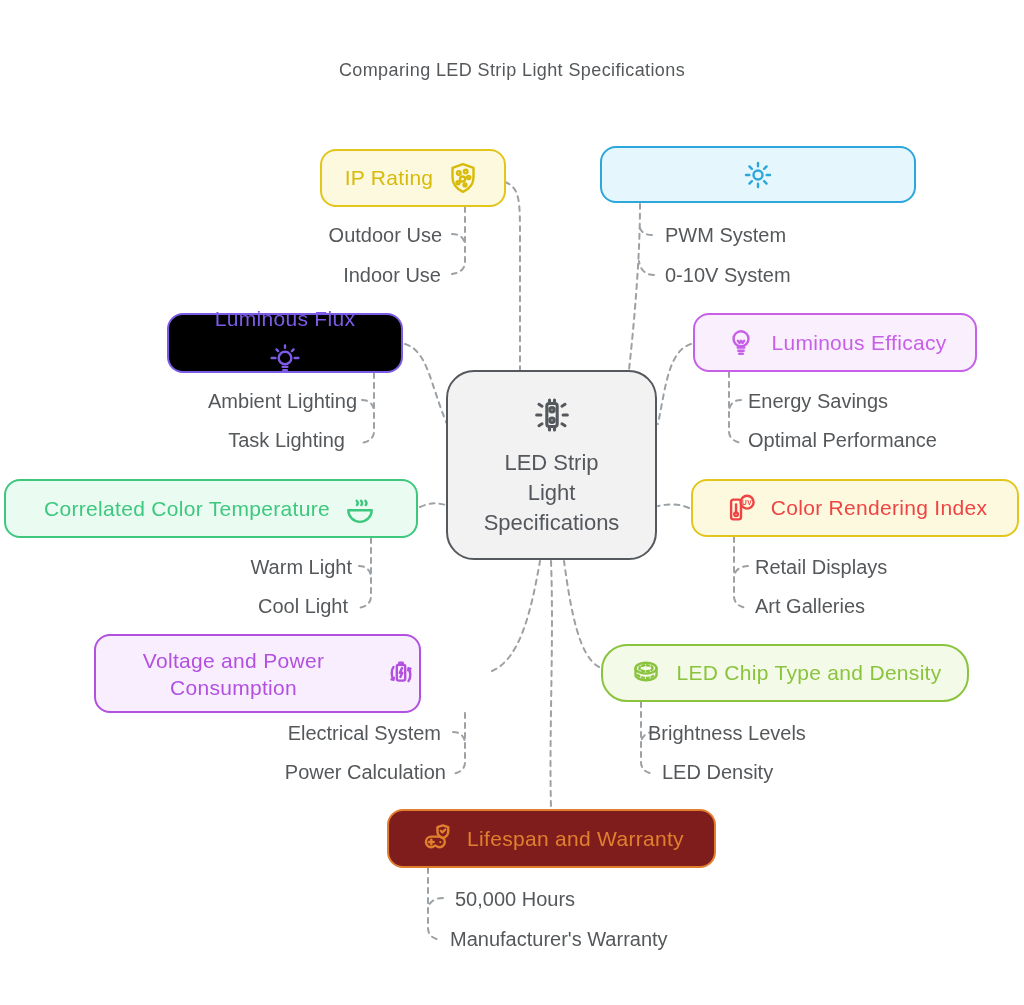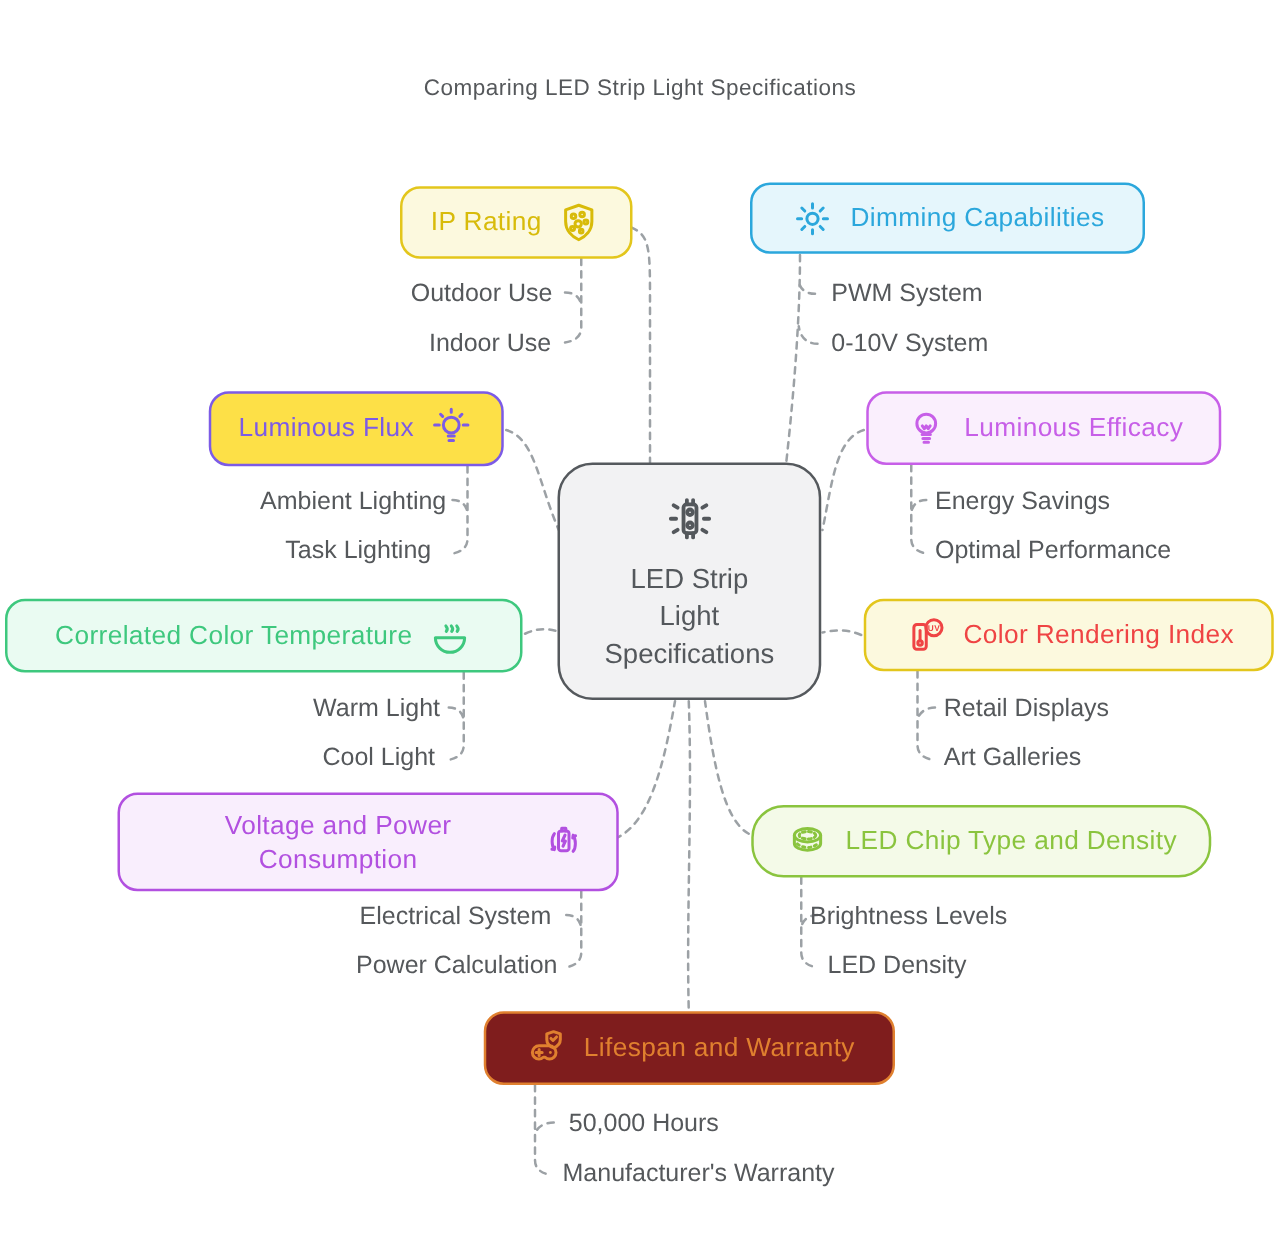--- a/index.html
+++ b/index.html
@@ -22,21 +22,21 @@
   .ic{width:36px;height:36px;flex:0 0 auto;display:block;}
   .ic-lg{width:46px;height:46px;display:block;}
   svg.icon{fill:none;stroke:currentColor;stroke-width:1.6;stroke-linecap:round;stroke-linejoin:round;}
   
   .n-ip{left:320px;top:149px;width:186px;height:58px;}
   .n-dim{left:600px;top:146px;width:316px;height:57px;}
   .n-flux{left:167px;top:313px;width:236px;height:60px;}
   .n-eff{left:693px;top:313px;width:284px;height:59px;}
   .n-cct{left:4px;top:479px;width:414px;height:59px;}
   .n-cri{left:691px;top:479px;width:328px;height:58px;}
-  .n-volt{left:94px;top:634px;width:401px;height:79px;}
+  .n-volt{left:94px;top:634px;width:327px;height:79px;}
   .n-chip{left:601px;top:644px;width:368px;height:58px;}
   .n-life{left:387px;top:809px;width:329px;height:59px;}
 </style>
 </head>
 <body>
 
 <div class="canvas">
 
   <div class="title" style="color: rgb(85, 88, 91);">Comparing LED Strip Light Specifications</div>
 
@@ -96,24 +96,23 @@
     </span>
   </div>
 
   <div class="node n-dim" style="border-color: rgb(43, 167, 220); background-color: rgb(229, 246, 252); color: rgb(43, 167, 220);">
     <span>
       <svg class="icon ic" viewBox="0 0 24 24">
         <circle cx="12" cy="12" r="3"></circle>
         <path d="M12 4 V6.2 M12 17.8 V20 M4 12 H6.2 M17.8 12 H20 M6.3 6.3 L7.9 7.9 M16.1 16.1 L17.7 17.7 M6.3 17.7 L7.9 16.1 M16.1 7.9 L17.7 6.3"></path>
       </svg>
     </span>
-    <span class="lbl">Dimming Capabilities</span>
-  </div>
-
-  <div class="node n-flux" style="border-color: rgb(124, 91, 230); background-color: #fde047; color: rgb(124, 91, 230);">
+  </div>
+
+  <div class="node n-flux" style="border-color: rgb(124, 91, 230); background-color: #000000; color: rgb(124, 91, 230); flex-direction: column;">
     <span class="lbl">Luminous Flux</span>
     <span>
       <svg class="icon ic" viewBox="0 0 24 24">
         <circle cx="12" cy="10" r="4.2"></circle>
         <path d="M10.4 15.9 H13.6 M10.8 18.2 H13.2"></path>
         <path d="M12 3.2 V1.6 M7.4 5.4 L6.3 4.3 M16.6 5.4 L17.7 4.3 M5.6 10 H3.1 M20.9 10 H18.4"></path>
       </svg>
     </span>
   </div>
 

